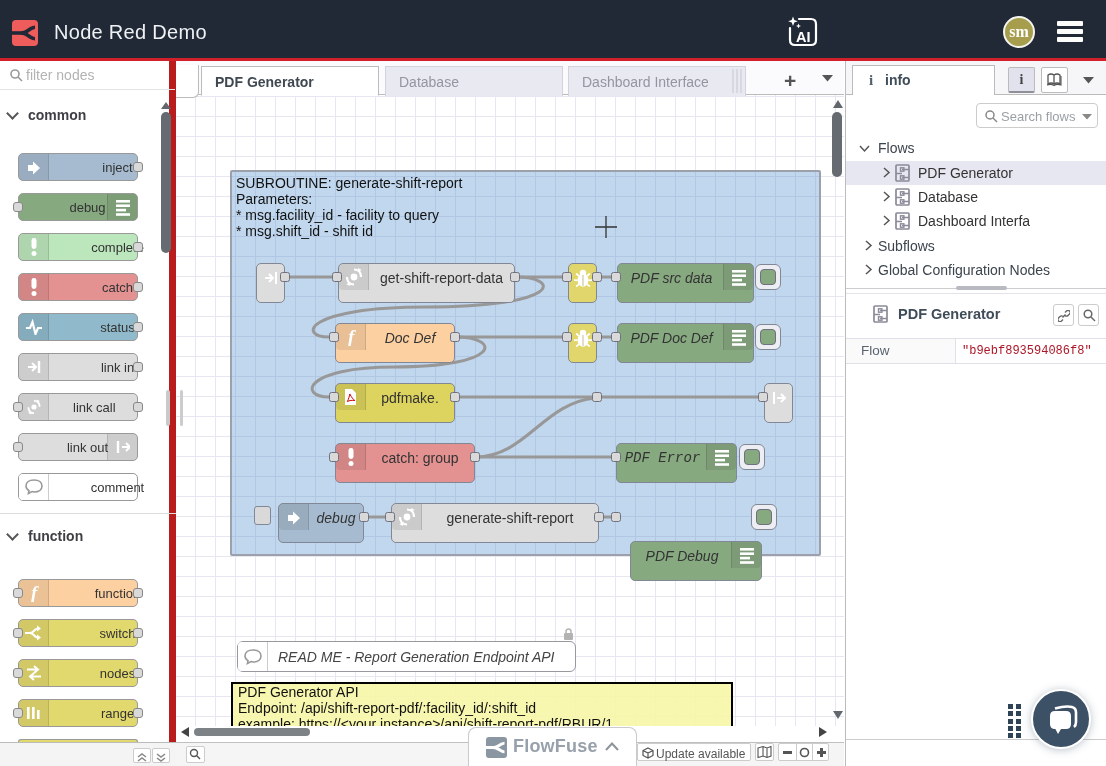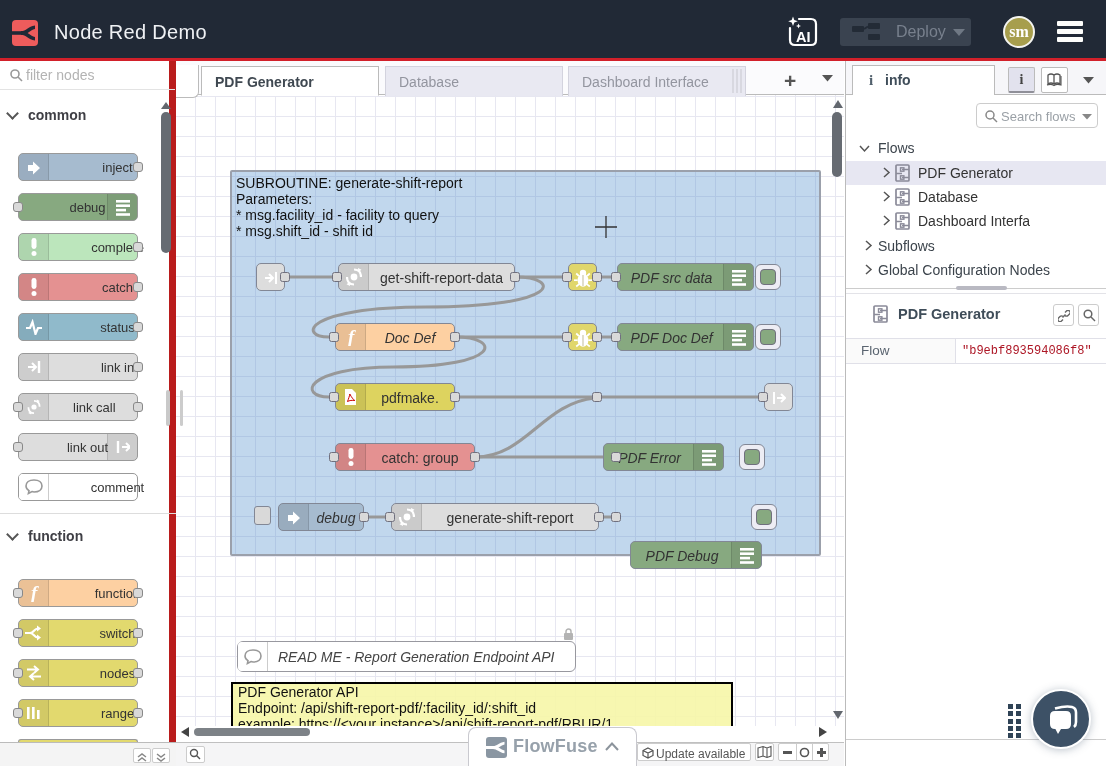--- a/index.html
+++ b/index.html
@@ -25,21 +25,21 @@
   .pnode .port { top:8px; }
   .pdiv { position:absolute; left:0; width:176px; border-top:1px solid #ddd; }
 
   
   #tabbar { position:absolute; left:176px; top:61px; width:668px; height:34px; background:#fbfbfd; border-bottom:1px solid #bbb; }
   .tab { position:absolute; top:5px; height:30px; font-size:14px; padding-top:7px; padding-left:13px; }
   #canvas { position:absolute; left:176px; top:95px; width:668px; height:631px; overflow:hidden;
     background-image: linear-gradient(#e7e7f1 1px, transparent 1px), linear-gradient(90deg, #e7e7f1 1px, transparent 1px);
     background-size:20px 20px; background-position:19px 21px; }
   #group { position:absolute; left:54px; top:75px; width:591px; height:386px; background:rgba(84,144,204,0.36); border:2px solid #9ba0ab; border-radius:2px; }
-  .cnode { position:absolute; height:28px; border:1px solid #828795; border-radius:5px; font-size:14px; color:#333; }
+  .cnode { position:absolute; height:40px; border:1px solid #828795; border-radius:5px; font-size:14px; color:#333; }
   .cicon { position:absolute; top:0; width:30px; height:26px; background:rgba(0,0,0,0.08); }
   .cicon.l { left:0; border-right:1px solid rgba(0,0,0,0.12); border-radius:4px 0 0 4px; }
   .cicon.r { right:0; border-left:1px solid rgba(0,0,0,0.12); border-radius:0 4px 4px 0; }
   .clabel { position:absolute; top:6px; width:100%; }
   .cport { position:absolute; width:10px; height:10px; background:#d9d9d9; border:1px solid #70707e; border-radius:2.5px; z-index:5; }
   .toggle { position:absolute; width:26px; height:26px; background:#ededf4; border:1px solid #828795; border-radius:6px; }
   .toggle i { position:absolute; left:4px; top:4px; width:16px; height:16px; background:#87a980; border:1px solid #70707e; border-radius:4px; }
 
   
   #sidebar { position:absolute; left:845px; top:61px; width:261px; height:705px; background:#fff; border-left:1px solid #bbb; }
@@ -60,32 +60,20 @@
   </svg>
   <div id="title">Node Red Demo</div>
 
   <svg class="abs" style="left:786px;top:15px" width="34" height="34" fill="none">
     <path d="M13,4 H25 Q30,4 30,9 V25 Q30,30 25,30 H9 Q4,30 4,25 V13" stroke="#fff" stroke-width="2.2" stroke-linecap="round"></path>
     <path d="M7,1.5 L8.3,5 L11.8,6.3 L8.3,7.6 L7,11 L5.7,7.6 L2.2,6.3 L5.7,5 Z" fill="#fff"></path>
     <path d="M12.5,8.5 L13.2,10.3 L15,11 L13.2,11.7 L12.5,13.5 L11.8,11.7 L10,11 L11.8,10.3 Z" fill="#fff"></path>
     <text x="10" y="27" font-size="14.5" font-weight="bold" fill="#fff" font-family="Liberation Sans">AI</text>
   </svg>
 
-  <div class="abs" style="left:840px;top:18px;width:131px;height:28px;background:#3a4350;border-radius:3px;">
-    <svg class="abs" style="left:12px;top:5px" width="36" height="18">
-      <rect x="0" y="3" width="12" height="6" rx="1" fill="#232b36"></rect>
-      <rect x="16" y="0" width="12" height="6" rx="1" fill="#232b36"></rect>
-      <rect x="16" y="11" width="12" height="6" rx="1" fill="#232b36"></rect>
-      <path d="M12,6 L16,3.5" stroke="#232b36" stroke-width="2"></path>
-    </svg>
-    <span class="abs" style="left:56px;top:5px;font-size:16px;color:#78808d;">Deploy</span>
-    <svg class="abs" style="left:113px;top:11px" width="12" height="8">
-        <path d="M0,0 L12,0 L6,7 Z" fill="#6f7884"></path>
-      </svg>
-  </div>
 
   <div class="abs" style="left:1003px;top:16px;width:32px;height:32px;border-radius:50%;background:#a79e4d;border:2px solid #f4f4f0;text-align:center;">
     <span style="font-family:'Liberation Serif',serif;font-weight:bold;font-size:16px;color:#fff;line-height:28px;">sm</span>
   </div>
 
   <div class="abs" style="left:1057px;top:21px;width:26px;height:5px;background:#fdfdfb;border-radius:1px"></div>
   <div class="abs" style="left:1057px;top:29px;width:26px;height:5px;background:#fdfdfb;border-radius:1px"></div>
   <div class="abs" style="left:1057px;top:37px;width:26px;height:5px;background:#fdfdfb;border-radius:1px"></div>
 </div>
 
@@ -417,21 +405,21 @@
         <div class="cicon l">
           <svg width="18" height="19" style="position:absolute;left:6px;top:3px">
             <rect x="6.5" y="1" width="5" height="11" rx="2.4" fill="#fff"></rect>
             <circle cx="9" cy="16.5" r="2.5" fill="#fff"></circle>
           </svg>
         </div>
         <div class="clabel" style="left:30px;width:108px;text-align:center;">catch: group</div>
       </div>
       <div class="cport" style="left:153px;top:357px;"></div>
       <div class="cport" style="left:294px;top:357px;"></div>
-<div class="cnode" style="left:427px;top:348px;width:121px;background:#87a980;z-index:3;">
+<div class="cnode" style="left:440px;top:348px;width:121px;background:#87a980;z-index:3;font-family:Liberation Mono, monospace;">
         <div class="cicon r">
           <svg width="17" height="18" style="position:absolute;left:6px;top:4px">
             <rect x="2" y="2" width="14" height="2.6" fill="#fff"></rect>
             <rect x="2" y="6.4" width="14" height="2.6" fill="#fff"></rect>
             <rect x="2" y="10.8" width="10" height="2.6" fill="#fff"></rect>
             <rect x="2" y="15.2" width="14" height="2.6" fill="#fff"></rect>
           </svg>
         </div>
         <div class="clabel" style="left:0;width:91px;text-align:center;font-style:italic;">PDF Error</div>
       </div>

